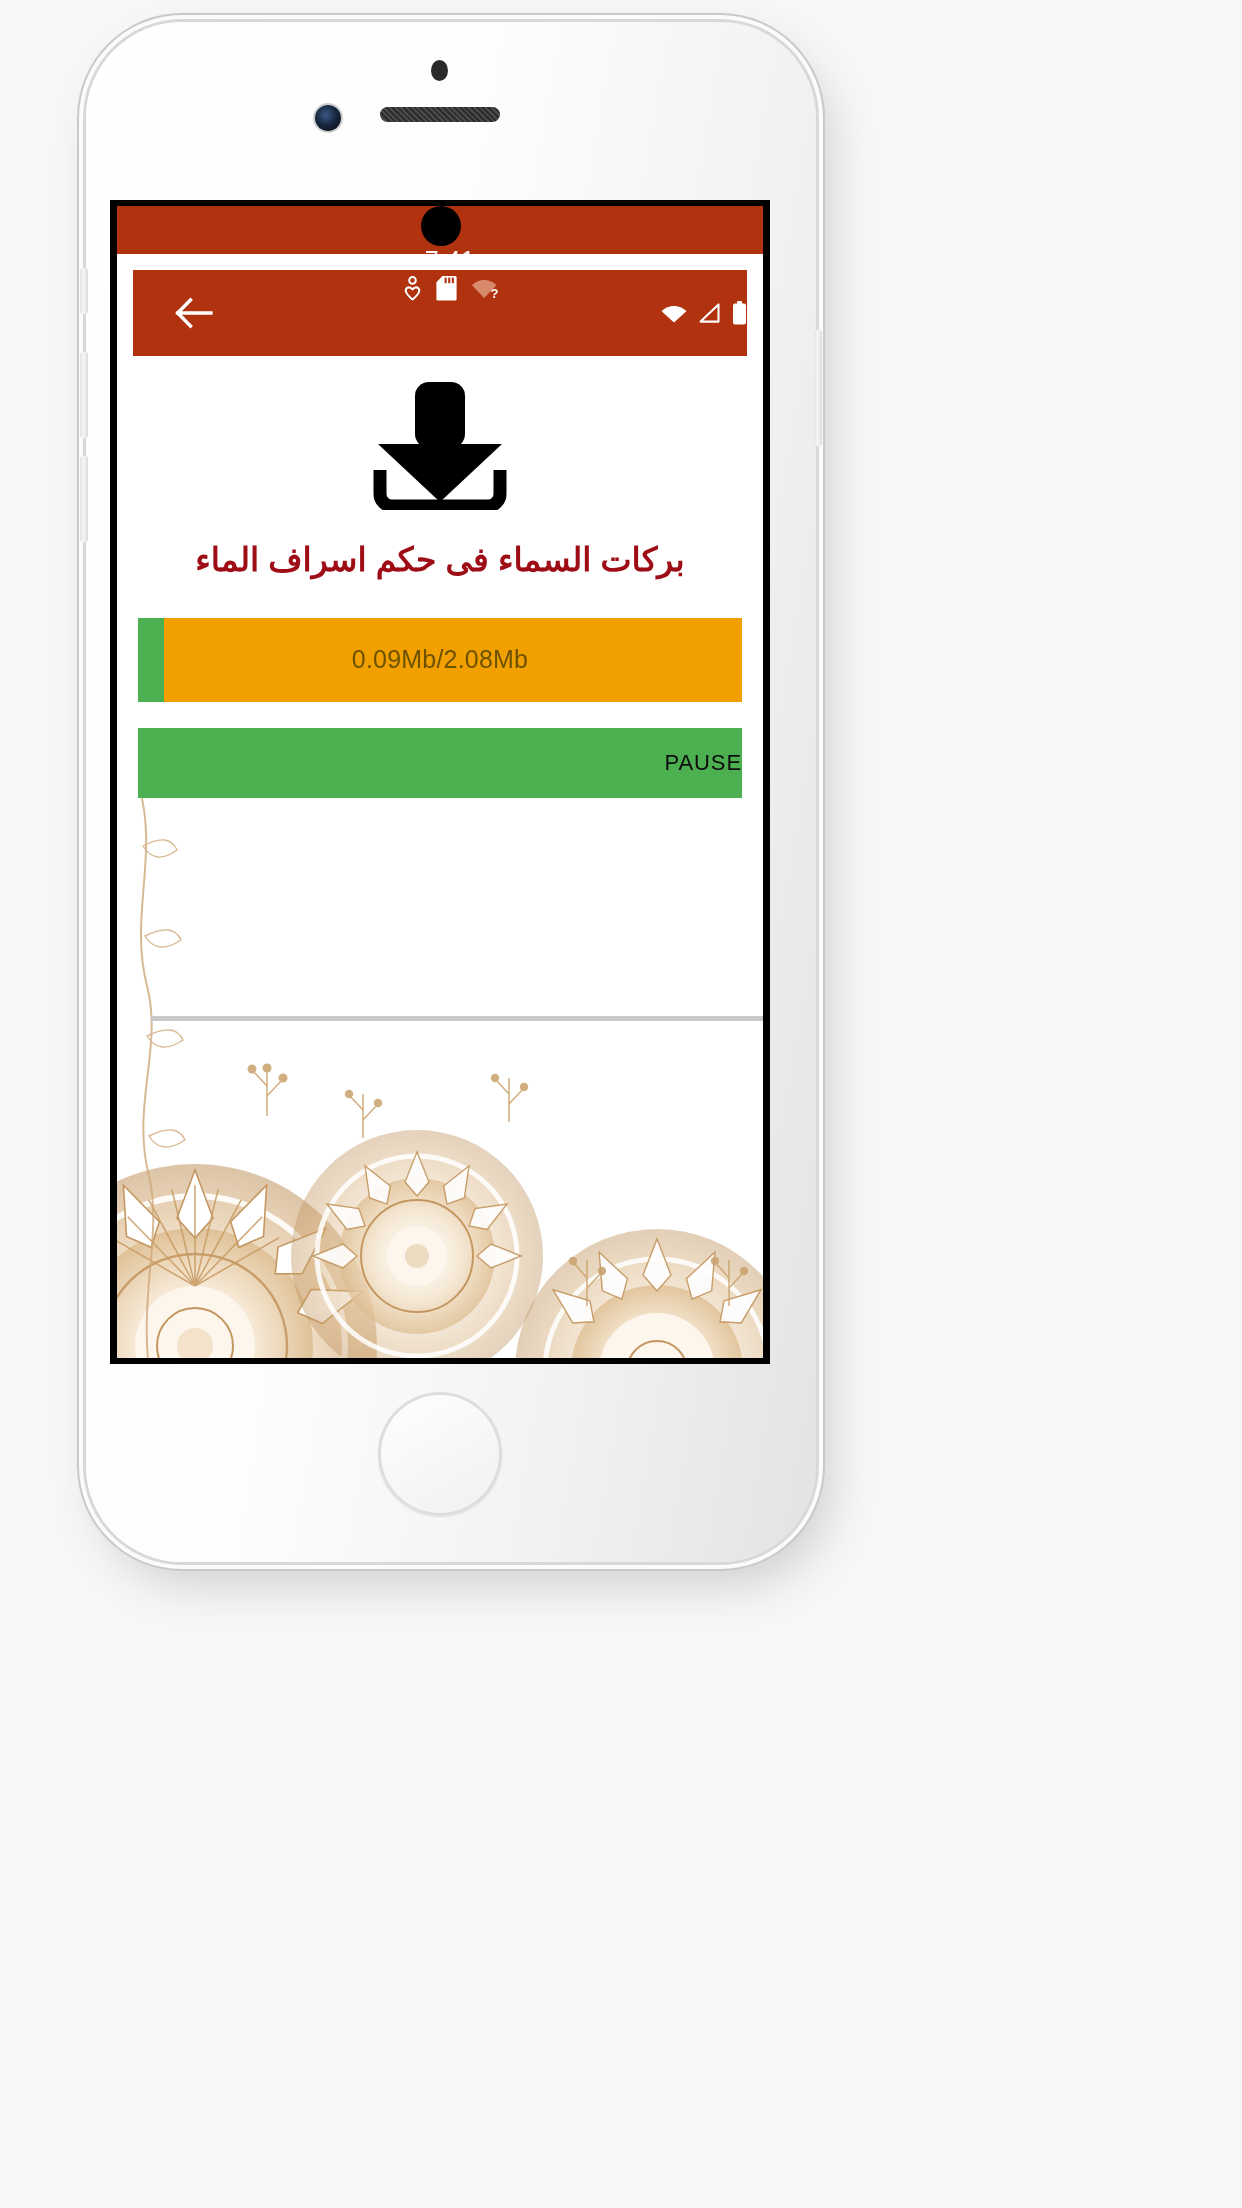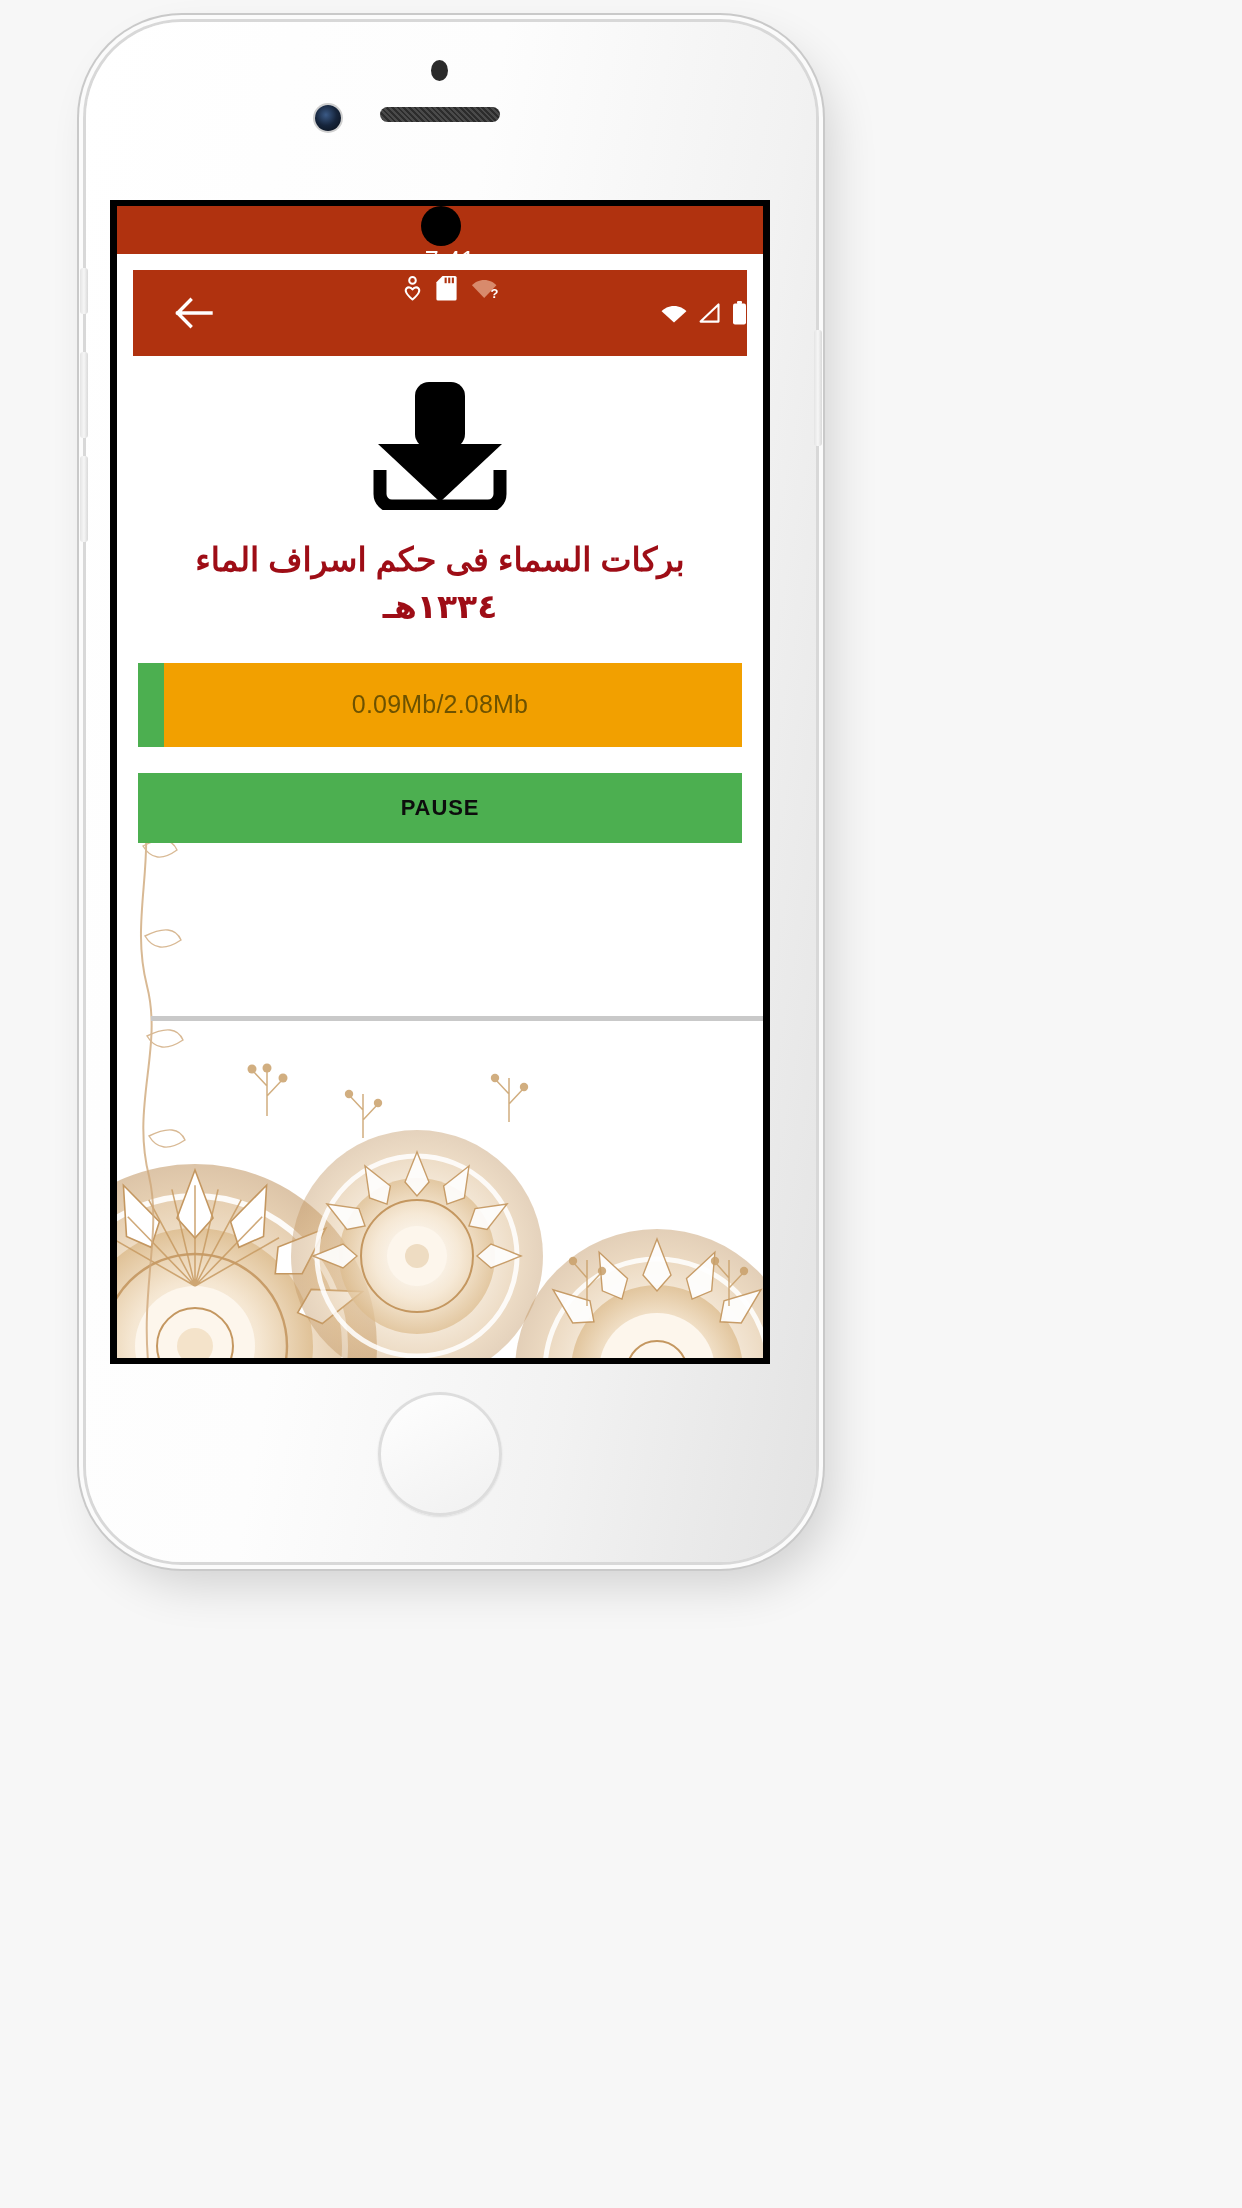--- a/index.html
+++ b/index.html
@@ -197,23 +197,24 @@
 
   
   #btn-pause, #btn-cancel {
     display: block;
     width: calc(100% - 42px);
     margin: 0 auto;
     height: 70px;
     border: none;
     font-family: "Liberation Sans", sans-serif;
     font-size: 22px;
-    font-weight: bold;
+    font-weight: normal;
     letter-spacing: .9px;
     cursor: pointer;
+    text-align: right;
   }
   #btn-pause { margin-top: 26px; background: #4caf50; color: #0d0d0d; }
   #btn-cancel { margin-top: 12px; background: #c1121c; color: #ffffff; }
 
   
   #divider {
     position: absolute;
     left: 34px; right: 0;
     top: 660px;
     height: 5px;
@@ -397,21 +398,20 @@
 
         <div id="download-icon-wrap">
           <svg width="164" height="132" viewBox="0 0 164 132">
             <rect x="57" y="4" width="50" height="66" rx="14" fill="#000000"></rect>
             <path d="M20 66 H144 L82 124 Z" fill="#000000"></path>
             <path d="M22 92 V116 a12 12 0 0 0 12 12 H130 a12 12 0 0 0 12 -12 V92" fill="none" stroke="#000000" stroke-width="13" stroke-linecap="butt"></path>
           </svg>
         </div>
 
         <div id="book-title">بركات السماء فى حكم اسراف الماء</div>
-        <div id="book-year">١٣٣٤هـ</div>
 
         <div id="progress-wrap">
           <div id="progress-fill" style="width: 4.3%;"></div>
           <div id="progress-label">0.09Mb/2.08Mb</div>
         </div>
 
         <button id="btn-pause">PAUSE</button>
 
       </div>
     </div>

